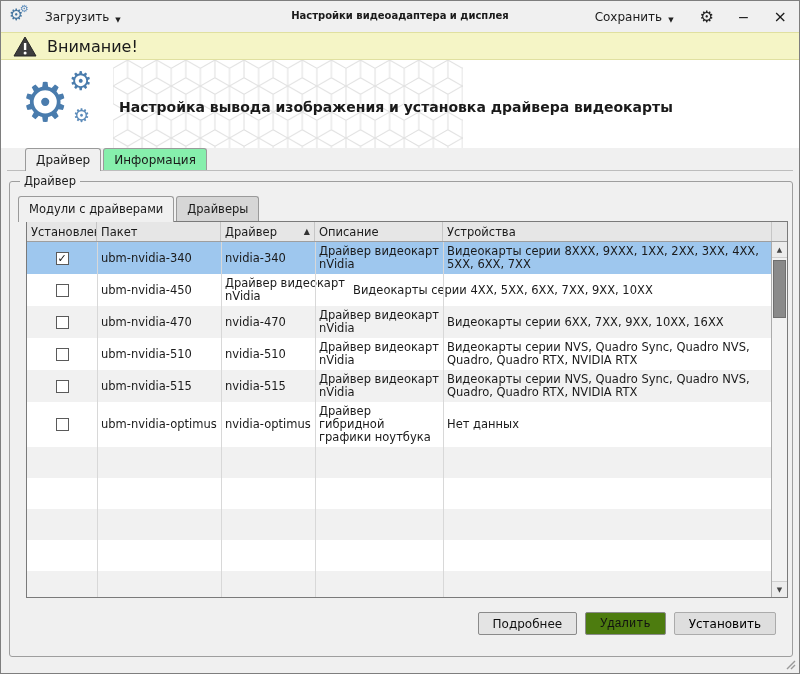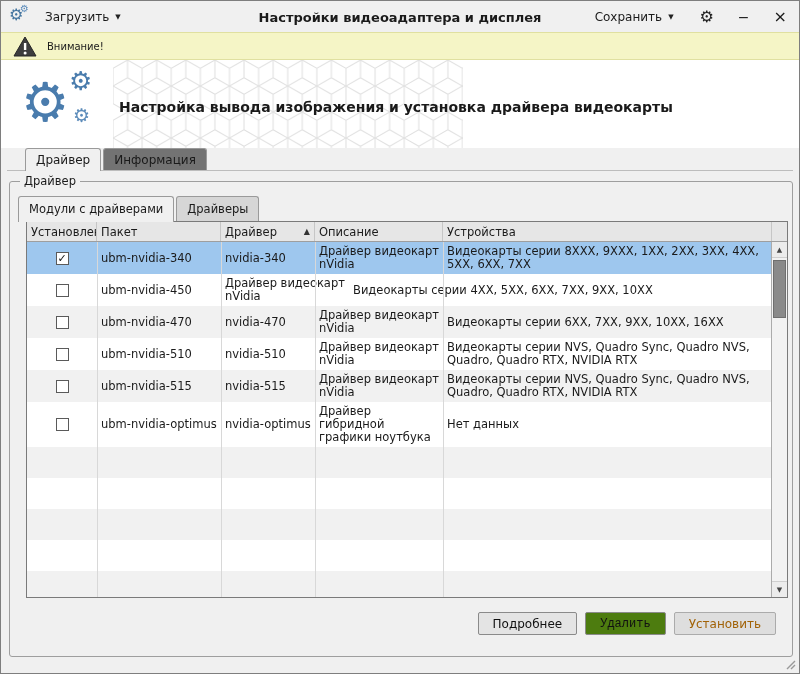--- a/index.html
+++ b/index.html
@@ -7,50 +7,50 @@
   body { font-family:"DejaVu Sans","Liberation Sans",sans-serif; color:#1a1a1a; }
   #win { position:relative; width:800px; height:674px; background:#f0f0f0;
          border:1px solid #7e7e7e; overflow:hidden; }
 
   
   .titlebar { position:absolute; left:0; top:0; width:100%; height:31px;
               display:flex; align-items:center; padding:0 8px; }
   .appicon { position:relative; width:24px; height:22px; margin-right:6px; }
   .appicon .ag1 { position:absolute; left:0; top:1px; font-size:16px; line-height:1; color:#45759f; }
   .appicon .ag2 { position:absolute; left:11px; top:-2px; font-size:10px; line-height:1; color:#5d8cba; }
-  .menu-btn { display:flex; align-items:center; gap:6px; font-size:12px; padding:4px 6px; cursor:default; }
+  .menu-btn { display:flex; align-items:flex-end; gap:6px; font-size:12px; padding:4px 6px; cursor:default; }
   .dd { font-size:7px; color:#222; }
   .wtitle { position:absolute; left:50%; transform:translateX(-50%); top:9px;
-            font-size:13px; font-weight:bold; white-space:nowrap; }
+            font-size:10px; font-weight:bold; white-space:nowrap; }
   .tb-right { margin-left:auto; display:flex; align-items:center; gap:16px; }
   .tb-ico { font-size:14px; line-height:1; padding:2px 4px; cursor:default; }
   .tb-ico.gear { font-size:16px; color:#222; }
   .tb-ico.close { font-size:16px; }
 
   
   .warnbar { position:absolute; left:0; top:31px; width:100%; height:28px;
              background:#f5f5c6; border-top:1px solid #e0e0a0; border-bottom:1px solid #e0e0a0;
-             display:flex; align-items:center; gap:10px; padding:0 12px; font-size:10px; }
+             display:flex; align-items:center; gap:10px; padding:0 12px; font-size:16px; }
 
   
   .header { position:absolute; left:0; top:59px; width:100%; height:88px; background:#ffffff; }
   .hexbg  { position:absolute; left:112px; top:0; }
   .logo   { position:absolute; left:20px; top:4px; width:92px; height:80px; }
   .logo .g1 { position:absolute; left:0;  top:12px; font-size:54px; line-height:1; color:#4a7cad; }
   .logo .g2 { position:absolute; left:48px; top:4px; font-size:26px; line-height:1; color:#4a7cad; }
   .logo .g3 { position:absolute; left:52px; top:42px; font-size:19px; line-height:1; color:#5d8cba; }
   .subtitle { position:absolute; left:118px; top:39px; font-size:14px; font-weight:bold; }
 
   
   .tabbar { position:absolute; left:24px; top:147px; display:flex; z-index:3; }
   .paneline { position:absolute; left:6px; right:6px; top:169px; border-top:1px solid #bdbdbd; z-index:1; }
   .tab { font-size:12px; padding:4px 10px 3px; border:1px solid #9a9a9a; border-bottom:none;
          border-radius:3px 3px 0 0; background:#d9d9d9; margin-right:2px; cursor:default; height:22px; }
   .tab.first { background:#ececec; }
-  .tab.dim   { background:#737373; }
+  .tab.dim   { background:#86efac; }
   .tab.active { background:#f0f0f0; height:23px; margin-bottom:-1px; position:relative; z-index:4; }
 
   
   .groupbox { position:absolute; left:8px; top:180px; width:784px; height:476px;
               border:1px solid #9e9e9e; border-radius:3px; }
   .grouplabel { position:absolute; left:10px; top:-8px; background:#f0f0f0; padding:0 4px; font-size:11.5px; }
 
   
   .innertabs { position:absolute; left:8px; top:14px; display:flex; z-index:3; }
   .itab { font-size:11.5px; padding:5px 10px 4px; border:1px solid #9a9a9a; border-bottom:none;
@@ -94,21 +94,21 @@
   .sb-btn.down { border-top:1px solid #cfcfcf; }
   .sb-track { flex:1; position:relative; }
   .sb-thumb { position:absolute; left:1px; right:1px; top:2px; height:58px; background:#8a8a8a;
               border:1px solid #6f6f6f; cursor:default; }
 
   
   .btnrow { position:absolute; right:16px; bottom:21px; display:flex; gap:8px; }
   .btn { font-family:inherit; font-size:12px; height:23px; padding:0 14px; background:#e4e4e4;
          border:1px solid #8a8a8a; border-radius:2px; color:#111; cursor:default; }
   .btn.emph { background:#4d7c0f;font-family:Liberation Mono, monospace; }
-  .btn:disabled { background:#dedede; border-color:#ababab; color:#a16207; }
+  .btn:disabled { background:#dedede; border-color:#ababab; color:#000000; }
 
   
   .grip { position:absolute; right:3px; bottom:3px; }
 </style>
 </head>
 <body>
 
 <div id="win">
 
   <div class="titlebar">

